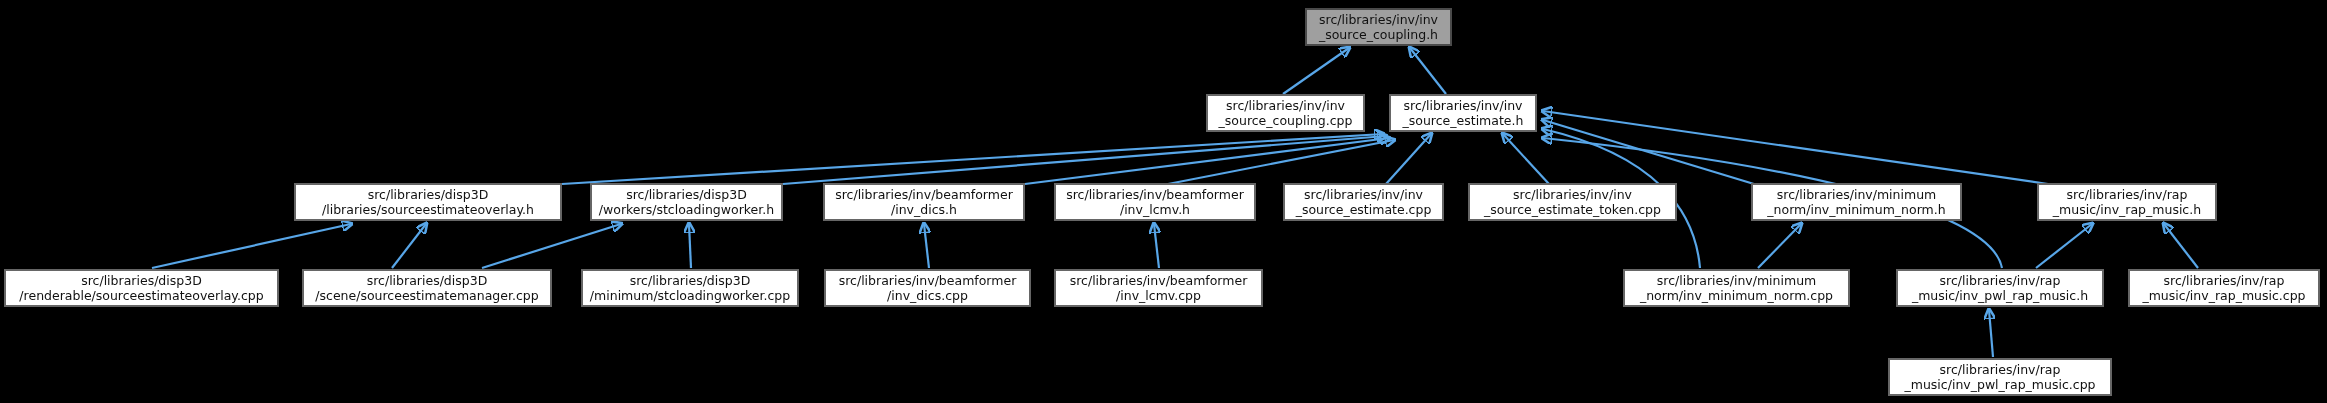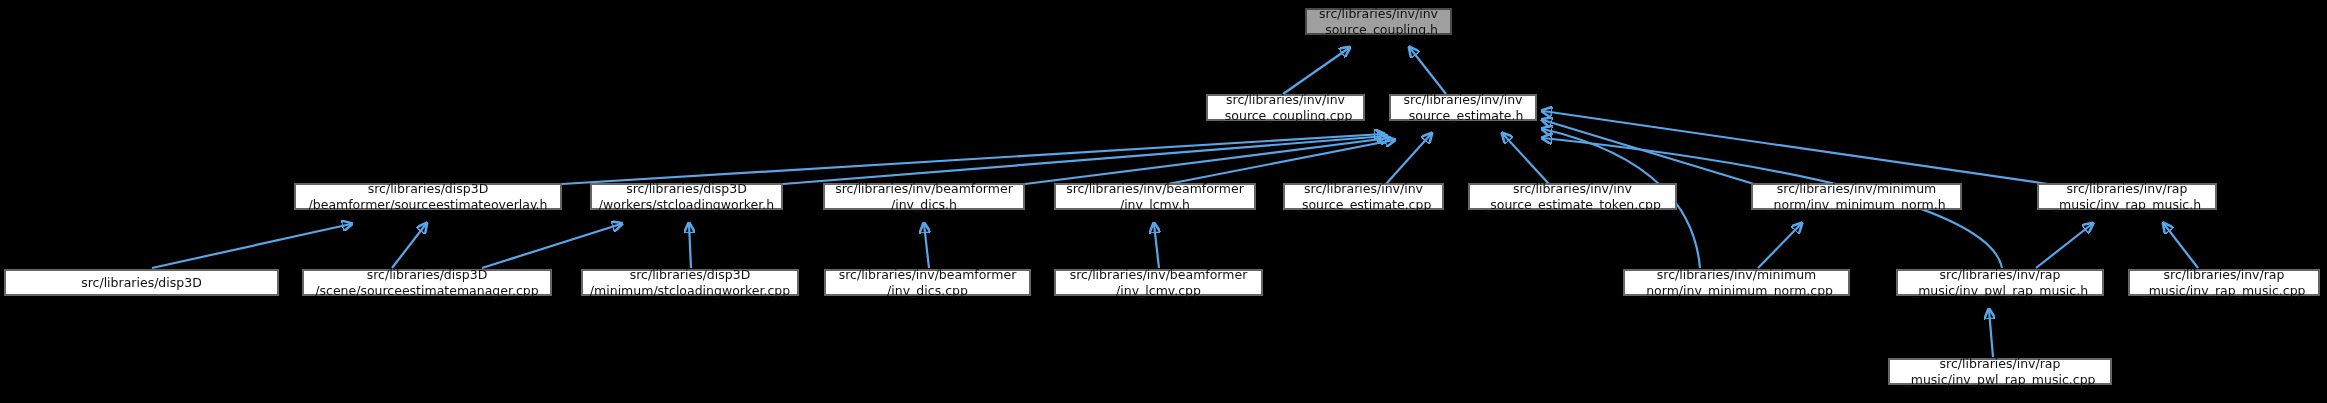--- a/index.html
+++ b/index.html
@@ -7,21 +7,21 @@
     position:relative;
     width:2327px;height:403px;
     background:#000000;
     font-family:"DejaVu Sans", sans-serif;
     overflow:hidden;
   }
   .edges{position:absolute;left:0;top:0;width:2327px;height:403px;pointer-events:none;}
   .edges path{stroke:#58a6e8;stroke-width:2.2;fill:none;}
   .node{
     position:absolute;
-    height:27px;
+    height:38px;
     box-sizing:border-box;
     background:#ffffff;
     border:2px solid #666666;
     color:#111111;
     display:flex;flex-direction:column;justify-content:center;align-items:center;
     text-align:center;
     font-size:12.5px;line-height:15.5px;
     white-space:nowrap;
     cursor:pointer;
   }
@@ -76,21 +76,21 @@
     <span>src/libraries/inv/inv</span>
     <span>_source_coupling.cpp</span>
   </div>
   <div class="node" style="left:1389px;top:94px;width:148px;">
     <span>src/libraries/inv/inv</span>
     <span>_source_estimate.h</span>
   </div>
 
   <div class="node" style="left:294px;top:183px;width:268px;">
     <span>src/libraries/disp3D</span>
-    <span>/beamformer/sourceestimateoverlay.h</span>
+    <span>/libraries/sourceestimateoverlay.h</span>
   </div>
   <div class="node" style="left:590px;top:183px;width:193px;">
     <span>src/libraries/disp3D</span>
     <span>/workers/stcloadingworker.h</span>
   </div>
   <div class="node" style="left:823px;top:183px;width:202px;">
     <span>src/libraries/inv/beamformer</span>
     <span>/inv_dics.h</span>
   </div>
   <div class="node" style="left:1054px;top:183px;width:202px;">
@@ -109,20 +109,21 @@
     <span>src/libraries/inv/minimum</span>
     <span>_norm/inv_minimum_norm.h</span>
   </div>
   <div class="node" style="left:2037px;top:183px;width:180px;">
     <span>src/libraries/inv/rap</span>
     <span>_music/inv_rap_music.h</span>
   </div>
 
   <div class="node" style="left:4px;top:269px;width:275px;">
     <span>src/libraries/disp3D</span>
+    <span>/renderable/sourceestimateoverlay.cpp</span>
   </div>
   <div class="node" style="left:302px;top:269px;width:250px;">
     <span>src/libraries/disp3D</span>
     <span>/scene/sourceestimatemanager.cpp</span>
   </div>
   <div class="node" style="left:581px;top:269px;width:218px;">
     <span>src/libraries/disp3D</span>
     <span>/minimum/stcloadingworker.cpp</span>
   </div>
   <div class="node" style="left:824px;top:269px;width:207px;">

